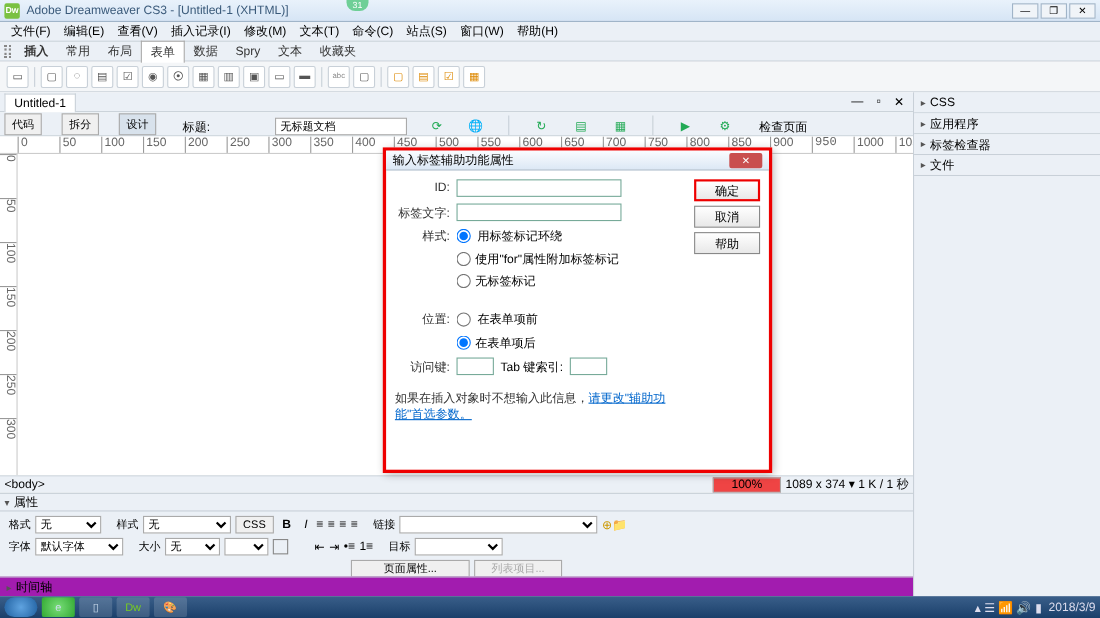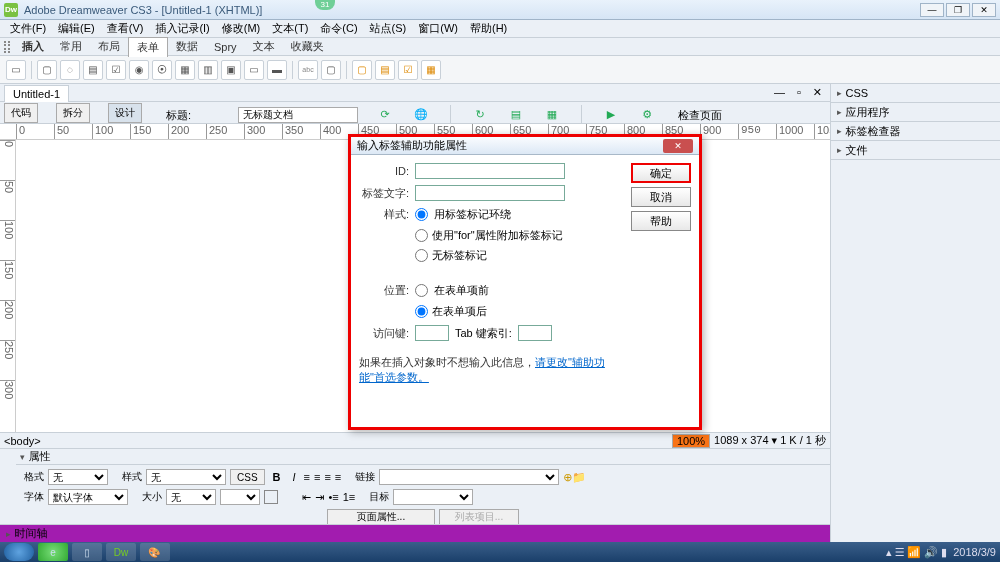--- a/index.html
+++ b/index.html
@@ -30,41 +30,41 @@
 .side-panels { width: 170px; background: #ebf0f6; border-left: 1px solid #c8d0d8; }
 
 .doc-tab-bar { height: 18px; background: #ebf0f6; display: flex; align-items: center; padding: 0 4px; border-bottom: 1px solid #c8d0d8; }
 .doc-tab { background: #fff; padding: 2px 8px; border: 1px solid #c8d0d8; border-bottom: none; position: relative; top: 1px; }
 .doc-win-btns { margin-left: auto; display: flex; gap: 4px; font-size: 10px; }
 .doc-win-btns span { cursor: pointer; padding: 0 4px; }
 
 .view-bar { height: 22px; background: #ebf0f6; display: flex; align-items: flex-end; padding: 0 4px; gap: 18px; border-bottom: 1px solid #c8d0d8; }
 .view-btn { padding: 2px 6px; border: 1px solid #aaa; background: #f0f0f0; cursor: pointer; font-size: 10px; }
 .view-btn.active { background: #d8e2ec; }
-.view-bar .label { margin-left: 6px; margin-right: 2px; }
+.view-bar .label { margin-left: 6px; margin-right: 14px; }
 .view-bar input { height: 16px; border: 1px solid #aaa; padding: 0 4px; font-size: 10px; margin-left: 27px; }
 .vb-icon { width: 18px; height: 18px; display: flex; align-items: center; justify-content: center; color: #2a5; cursor: pointer; }
 
 .ruler-h { height: 16px; background: #fff; border-bottom: 1px solid #ccc; position: relative; font-size: 8px; color: #666; overflow: hidden; }
 .ruler-h .tick { position: absolute; top: 0; border-left: 1px solid #999; height: 100%; padding-left: 2px; }
 
 .canvas-area { flex: 1; background: #fff; position: relative; overflow: hidden; display: flex; }
 .ruler-v { width: 16px; background: #fff; border-right: 1px solid #ccc; position: relative; font-size: 8px; color: #666; }
 .ruler-v .tick { position: absolute; left: 0; border-top: 1px solid #999; width: 100%; text-align: center; writing-mode: vertical-rl; }
 .canvas { flex: 1; background: #fff; }
 
 .status-bar { height: 16px; background: #ebf0f6; border-top: 1px solid #c8d0d8; display: flex; align-items: center; padding: 0 4px; font-size: 10px; }
 .status-bar .right { margin-left: auto; display: flex; gap: 4px; align-items: center; }
-.status-bar .sb-box { border: 1px solid #aaa; padding: 0 4px; background: #f97316; }
+.status-bar .sb-box { border: 1px solid #aaa; padding: 0 16px; background: #ef4444; }
 
 .panel-section { border-bottom: 1px solid #c8d0d8; }
 .panel-section .hdr { height: 18px; display: flex; align-items: center; padding: 0 6px; background: #ebf0f6; cursor: pointer; }
 .panel-section .hdr::before { content: "▸"; margin-right: 4px; font-size: 9px; color: #555; }
 
-.properties { height: 76px; background: #ebf0f6; border-top: 1px solid #c8d0d8; padding-left: 16px; }
+.properties { height: 76px; background: #ebf0f6; border-top: 1px solid #c8d0d8; }
 .properties .hdr { height: 16px; display: flex; align-items: center; padding: 0 4px; border-bottom: 1px solid #c8d0d8; }
 .properties .hdr::before { content: "▾"; margin-right: 4px; font-size: 9px; color: #555; }
 .properties .body { padding: 4px 8px; display: flex; flex-direction: column; gap: 4px; }
 .prop-row { display: flex; align-items: center; gap: 4px; }
 .prop-row label { font-size: 10px; }
 .prop-row select, .prop-row input { height: 16px; border: 1px solid #aaa; font-size: 10px; background: #fff; }
 .prop-btn { height: 16px; border: 1px solid #aaa; background: #f0f0f0; padding: 0 6px; font-size: 10px; cursor: pointer; }
 
 .timeline { height: 18px; background: #a21caf; border-top: 1px solid #c8d0d8; display: flex; align-items: center; padding: 0 6px; }
 .timeline::before { content: "▸"; margin-right: 4px; font-size: 9px; color: #555; }

